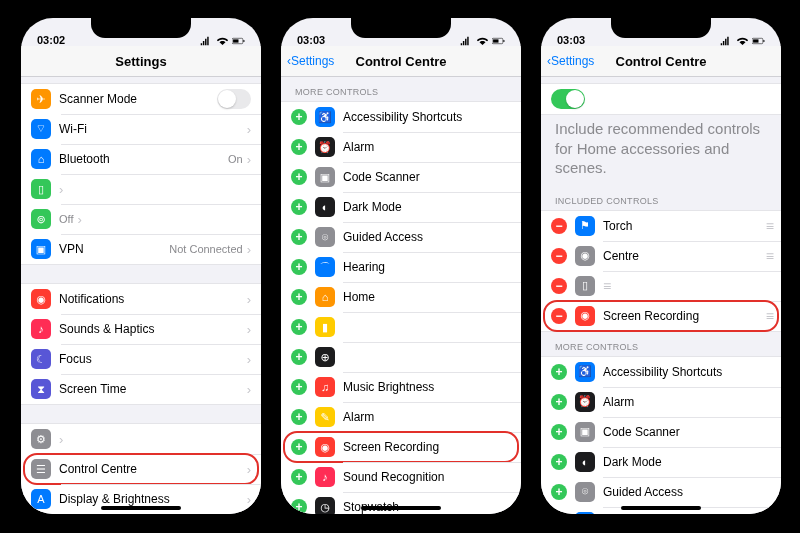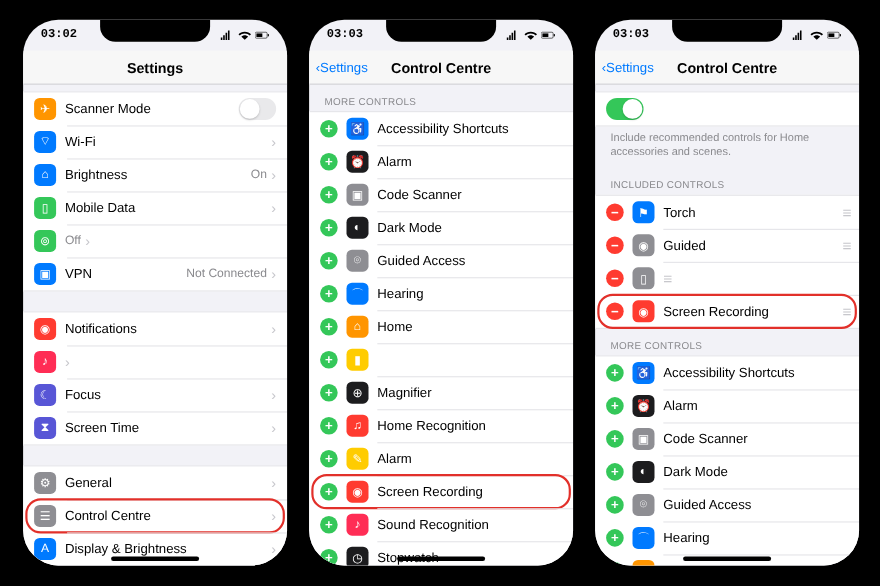--- a/index.html
+++ b/index.html
@@ -1,20 +1,20 @@
 <!DOCTYPE html>
 <html><head>
 <meta charset="utf-8">
 <style>
   html,body{margin:0;padding:0;background:#000;font-family:-apple-system,Helvetica,Arial,sans-serif;}
   .stage{width:800px;height:533px;position:relative;}
   .phone{position:absolute;top:12px;width:252px;height:508px;background:#000;border-radius:38px;padding:6px;box-sizing:border-box;}
   .phone-inner{width:100%;height:100%;border-radius:32px;overflow:hidden;background:#f2f2f7;position:relative;}
   .notch{position:absolute;top:0;left:50%;transform:translateX(-50%);width:100px;height:20px;background:#000;border-radius:0 0 14px 14px;z-index:10;}
-  .status{height:28px;display:flex;justify-content:space-between;align-items:center;padding:0 16px;font-size:11px;font-weight:600;color:#000;font-family:Liberation Mono, monospace;}
+  .status{height:28px;display:flex;justify-content:space-between;align-items:flex-end;padding:0 16px;font-size:11px;font-weight:600;color:#000;}
   .status-right{display:flex;gap:3px;align-items:center;}
   .navbar{height:30px;display:flex;align-items:center;justify-content:center;position:relative;background:#f7f7f7;border-bottom:1px solid #d0d0d5;}
   .navtitle{font-size:13px;font-weight:600;}
   .navback{position:absolute;left:6px;display:flex;align-items:center;font-size:12px;color:#007aff;}
   .content{height:calc(100% - 58px);overflow:hidden;}
   .section-header{font-size:9px;color:#8a8a8e;padding:10px 14px 4px;letter-spacing:.3px;}
   .group{background:#fff;border-top:1px solid #e4e4e8;border-bottom:1px solid #e4e4e8;}
   .row{display:flex;align-items:center;height:30px;padding:0 10px;position:relative;}
   .row + .row::before{content:"";position:absolute;top:0;left:40px;right:0;height:1px;background:#e4e4e8;}
   .row.ccrow + .row.ccrow::before{left:62px;}
@@ -24,21 +24,21 @@
   .chevron{color:#c7c7cc;font-size:13px;}
   .toggle{width:34px;height:20px;border-radius:10px;background:#e9e9eb;position:relative;}
   .toggle.on{background:#34c759;}
   .knob{width:18px;height:18px;border-radius:50%;background:#fff;position:absolute;top:1px;left:1px;box-shadow:0 1px 2px rgba(0,0,0,.2);}
   .toggle.on .knob{left:15px;}
   .addbtn,.rmbtn{width:16px;height:16px;border-radius:50%;display:flex;align-items:center;justify-content:center;color:#fff;font-size:12px;font-weight:700;margin-right:8px;flex-shrink:0;}
   .addbtn{background:#34c759;}
   .rmbtn{background:#ff3b30;}
   .grip{color:#c7c7cc;font-size:14px;letter-spacing:-3px;}
   .hl{position:absolute;border:2px solid #e2302a;border-radius:14px;pointer-events:none;}
-  .subtext{font-size:10px;color:#8a8a8e;padding:4px 14px 8px;line-height:1.3;}
+  .subtext{font-size:15px;color:#8a8a8e;padding:4px 14px 8px;line-height:1.3;}
   .home-ind{position:absolute;bottom:4px;left:50%;transform:translateX(-50%);width:80px;height:4px;background:#000;border-radius:2px;}
   svg.statico{width:13px;height:10px;}
 </style>
 </head>
 <body>
 
 <div class="stage">
 
 <div class="phone" style="left:15px;">
  <div class="phone-inner">
@@ -74,28 +74,27 @@
   </div>
             <div class="row" style="position:relative">
 
     <span class="icon" style="background:#007aff">⌔</span>
     <span class="label">Wi-Fi</span>
     <span class="chevron">›</span>
   </div>
             <div class="row" style="position:relative">
 
     <span class="icon" style="background:#007aff">⌂</span>
-    <span class="label">Brightness</span>
+    <span class="label">Bluetooth</span>
     <span class="detail">On</span>
               <span class="chevron">›</span>
   </div>
             <div class="row" style="position:relative">
 
     <span class="icon" style="background:#34c759">▯</span>
-    <span class="label">Mobile Data</span>
     <span class="chevron">›</span>
   </div>
             <div class="row" style="position:relative">
 
     <span class="icon" style="background:#34c759">⊚</span>
     <span class="detail">Off</span>
               <span class="chevron">›</span>
   </div>
             <div class="row" style="position:relative">
 
@@ -108,40 +107,40 @@
           <div class="group" style="margin-top:18px">
             <div class="row" style="position:relative">
 
     <span class="icon" style="background:#ff3b30">◉</span>
     <span class="label">Notifications</span>
     <span class="chevron">›</span>
   </div>
             <div class="row" style="position:relative">
 
     <span class="icon" style="background:#ff2d55">♪</span>
+    <span class="label">Sounds &amp; Haptics</span>
     <span class="chevron">›</span>
   </div>
             <div class="row" style="position:relative">
 
     <span class="icon" style="background:#5856d6">☾</span>
     <span class="label">Focus</span>
     <span class="chevron">›</span>
   </div>
             <div class="row" style="position:relative">
 
     <span class="icon" style="background:#5856d6">⧗</span>
     <span class="label">Screen Time</span>
     <span class="chevron">›</span>
   </div>
           </div>
           <div class="group" style="margin-top:18px">
             <div class="row" style="position:relative">
 
     <span class="icon" style="background:#8e8e93">⚙</span>
-    <span class="label">General</span>
     <span class="chevron">›</span>
   </div>
             <div class="row" style="position:relative">
     <span class="hl" style="left:2px;right:2px;top:-1px;bottom:-1px"></span>
     <span class="icon" style="background:#8e8e93">☰</span>
     <span class="label">Control Centre</span>
     <span class="chevron">›</span>
   </div>
             <div class="row" style="position:relative">
 
@@ -233,28 +232,27 @@
             <div class="row ccrow" style="position:relative">
 
     <span class="addbtn">+</span>
     <span class="icon" style="background:#ffcc00">▮</span>
 
   </div>
             <div class="row ccrow" style="position:relative">
 
     <span class="addbtn">+</span>
     <span class="icon" style="background:#1c1c1e">⊕</span>
-    <span class="label">Magnifier</span>
 
   </div>
             <div class="row ccrow" style="position:relative">
 
     <span class="addbtn">+</span>
     <span class="icon" style="background:#ff3b30">♫</span>
-    <span class="label">Home Recognition</span>
+    <span class="label">Music Brightness</span>
 
   </div>
             <div class="row ccrow" style="position:relative">
 
     <span class="addbtn">+</span>
     <span class="icon" style="background:#ffcc00">✎</span>
     <span class="label">Alarm</span>
 
   </div>
             <div class="row ccrow" style="position:relative">
@@ -322,21 +320,21 @@
 
     <span class="rmbtn">−</span>
     <span class="icon" style="background:#007aff">⚑</span>
     <span class="label">Torch</span>
     <span class="grip">≡</span>
   </div>
             <div class="row ccrow" style="position:relative">
 
     <span class="rmbtn">−</span>
     <span class="icon" style="background:#8e8e93">◉</span>
-    <span class="label">Guided</span>
+    <span class="label">Centre</span>
     <span class="grip">≡</span>
   </div>
             <div class="row ccrow" style="position:relative">
 
     <span class="rmbtn">−</span>
     <span class="icon" style="background:#8e8e93">▯</span>
     <span class="grip">≡</span>
   </div>
             <div class="row ccrow" style="position:relative">
     <span class="hl" style="left:2px;right:2px;top:-1px;bottom:-1px"></span>

